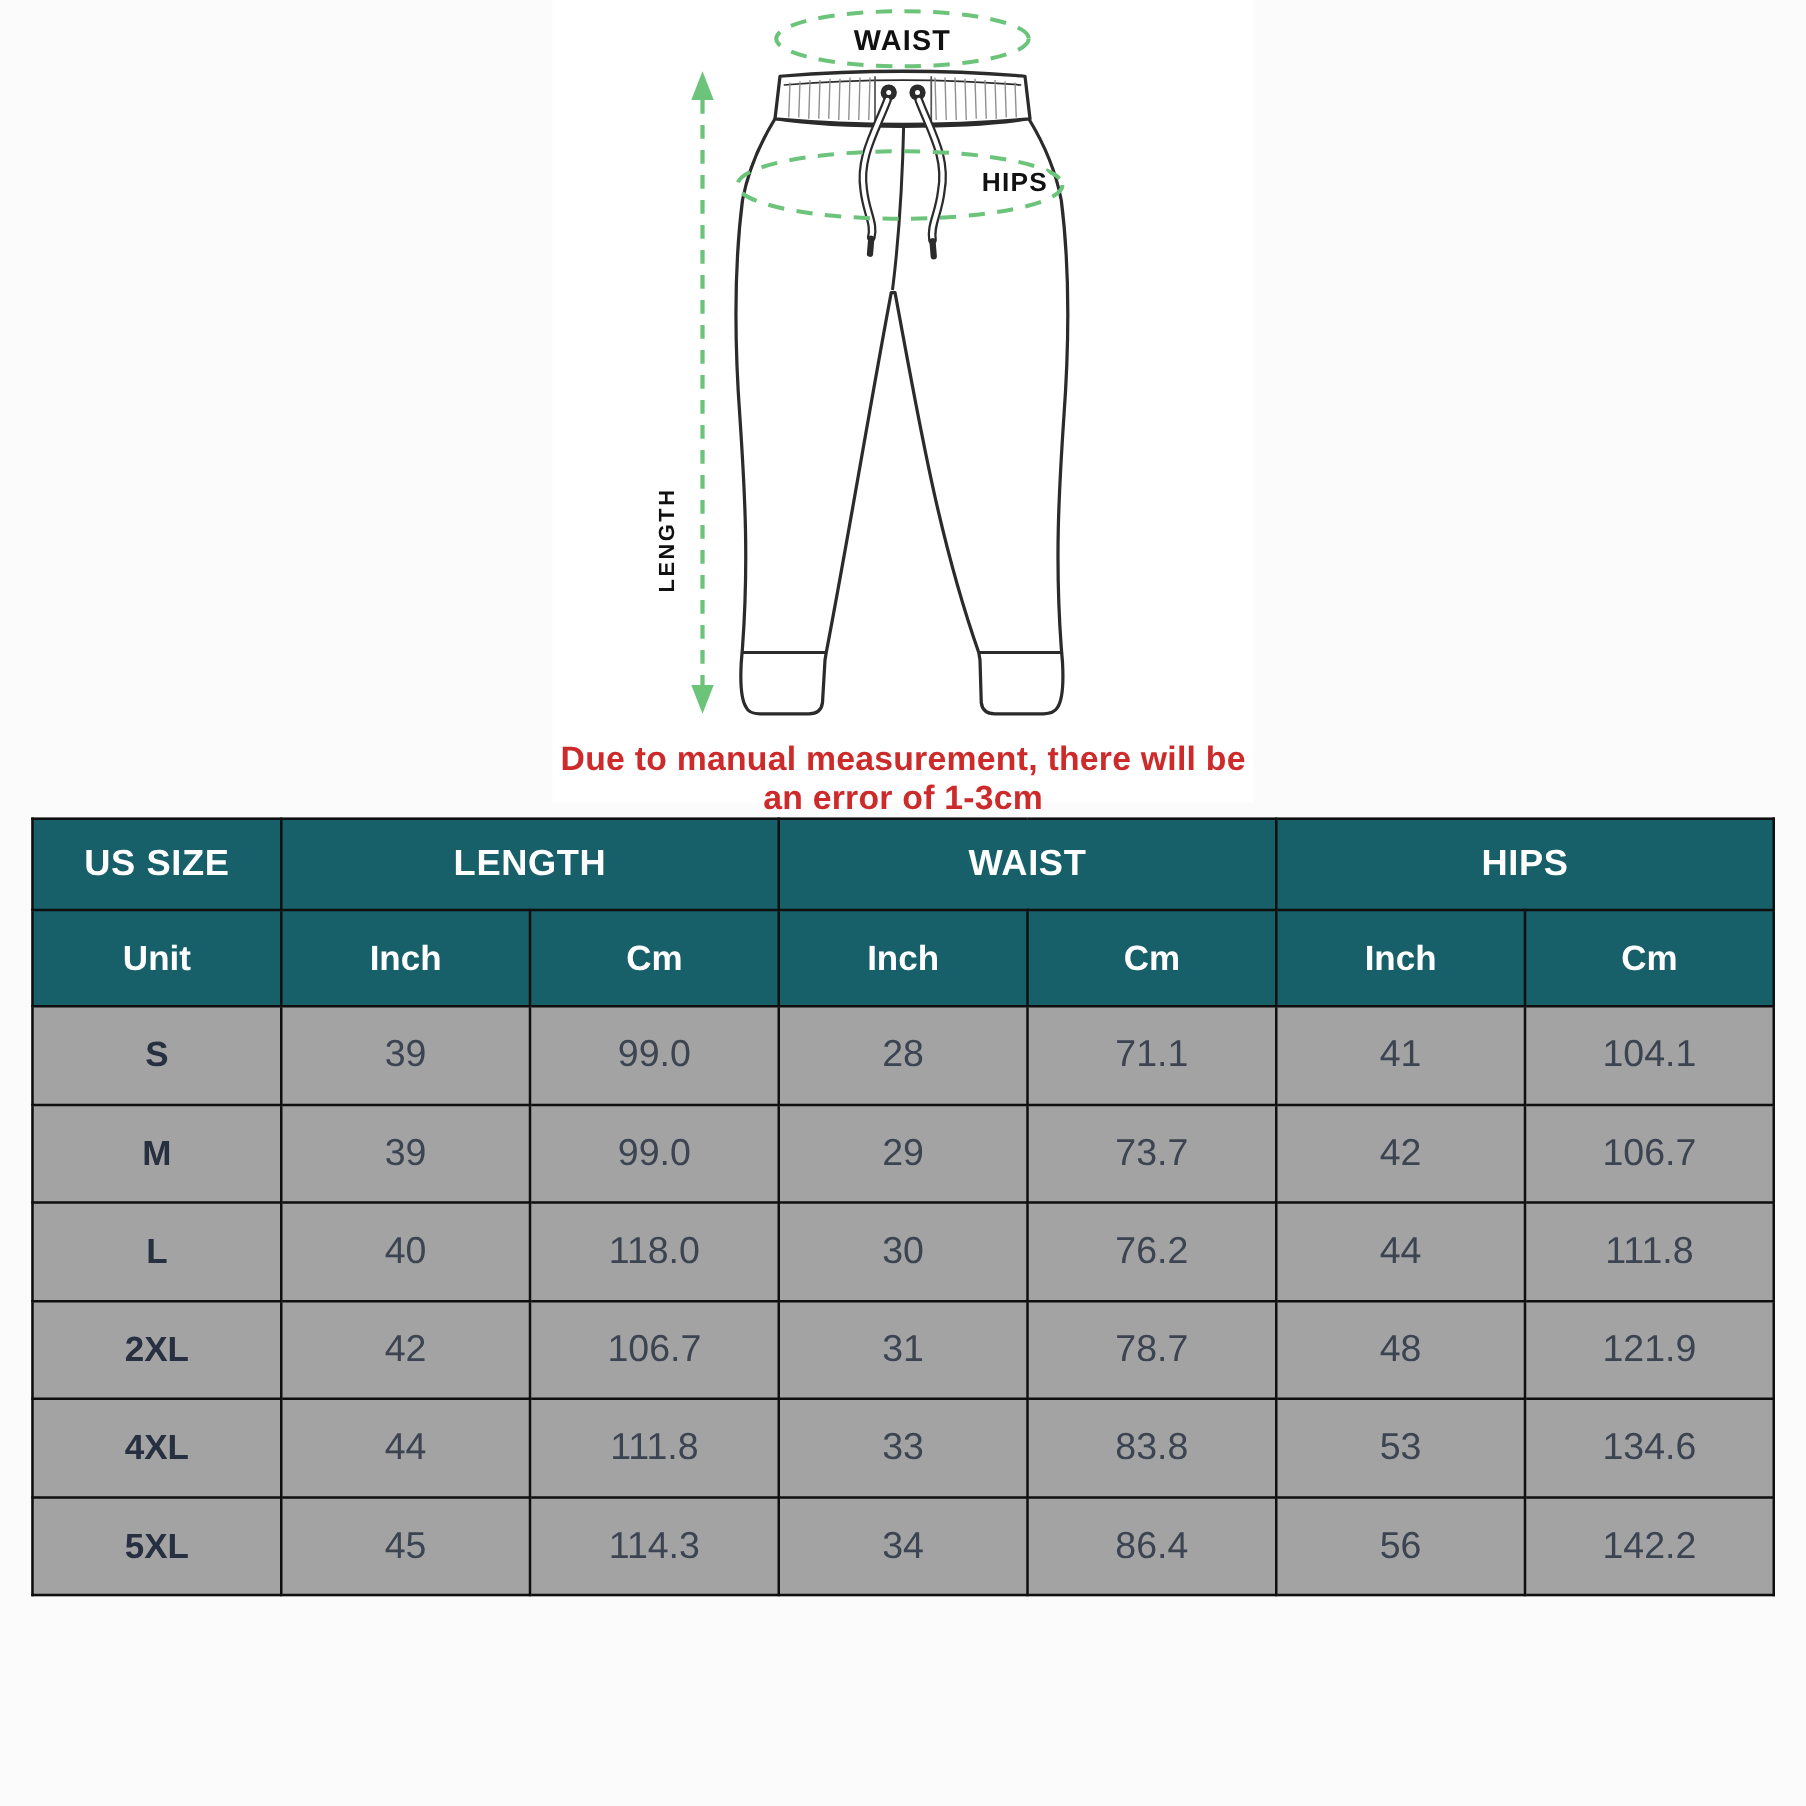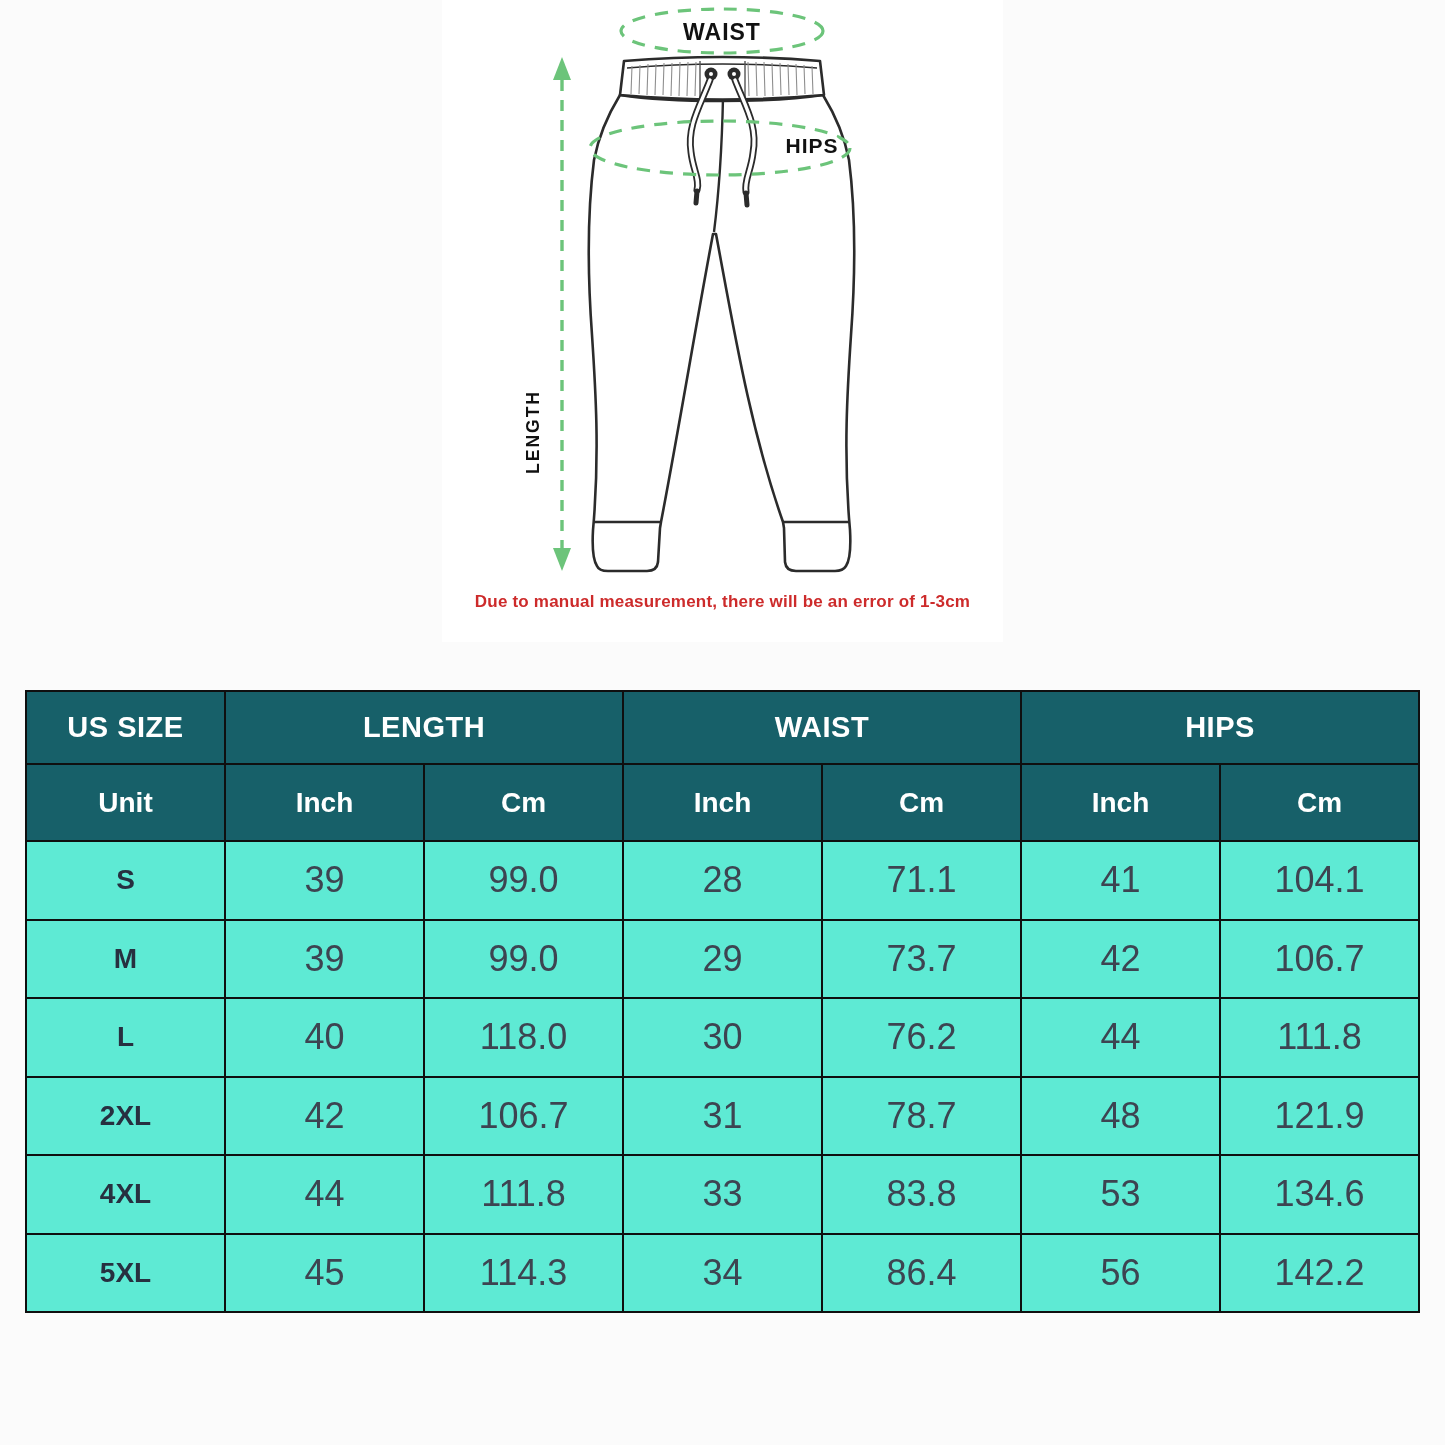--- a/index.html
+++ b/index.html
@@ -17,59 +17,58 @@
     left: 442px; top: 0;
     width: 561px; height: 642px;
     background: #ffffff;
   }
   .diagram-card svg { display: block; }
   .measure-note {
     position: absolute;
     left: 0; top: 592px;
     width: 100%;
     text-align: center;
-    font-size: 17px;
+    font-size: 27px;
     font-weight: bold;
     color: #cd2b2b;
     letter-spacing: 0.2px;
   }
 
   
   .size-table-wrap {
     position: absolute;
     left: 25px; top: 654px;
     width: 1395px;
   }
   table.size-table {
     width: 100%;
     border-collapse: collapse;
     table-layout: fixed;
-    background: #5eead4;
-    margin-top: 36px;
+    background: #a3a3a3;
   }
   table.size-table th, table.size-table td {
     border: 2px solid #0f0f0f;
     text-align: center;
     vertical-align: middle;
   }
   table.size-table thead th {
     background: #176069;
     color: #ffffff;
     font-weight: bold;
   }
   tr.group-header-row th { height: 73px; font-size: 29px; letter-spacing: 0.5px; }
   tr.unit-header-row th  { height: 77px; font-size: 28px; }
   tbody tr { height: 78.5px; }
   td.size-cell {
     font-size: 28px;
     font-weight: bold;
     color: #273040;
   }
   td.num-cell {
-    font-size: 36px;
+    font-size: 30px;
     font-weight: normal;
     color: #3d4451;
   }
 </style>
 </head>
 <body>
 
 <div class="diagram-card">
   <svg width="561" height="585" viewBox="0 0 561 585">
 

